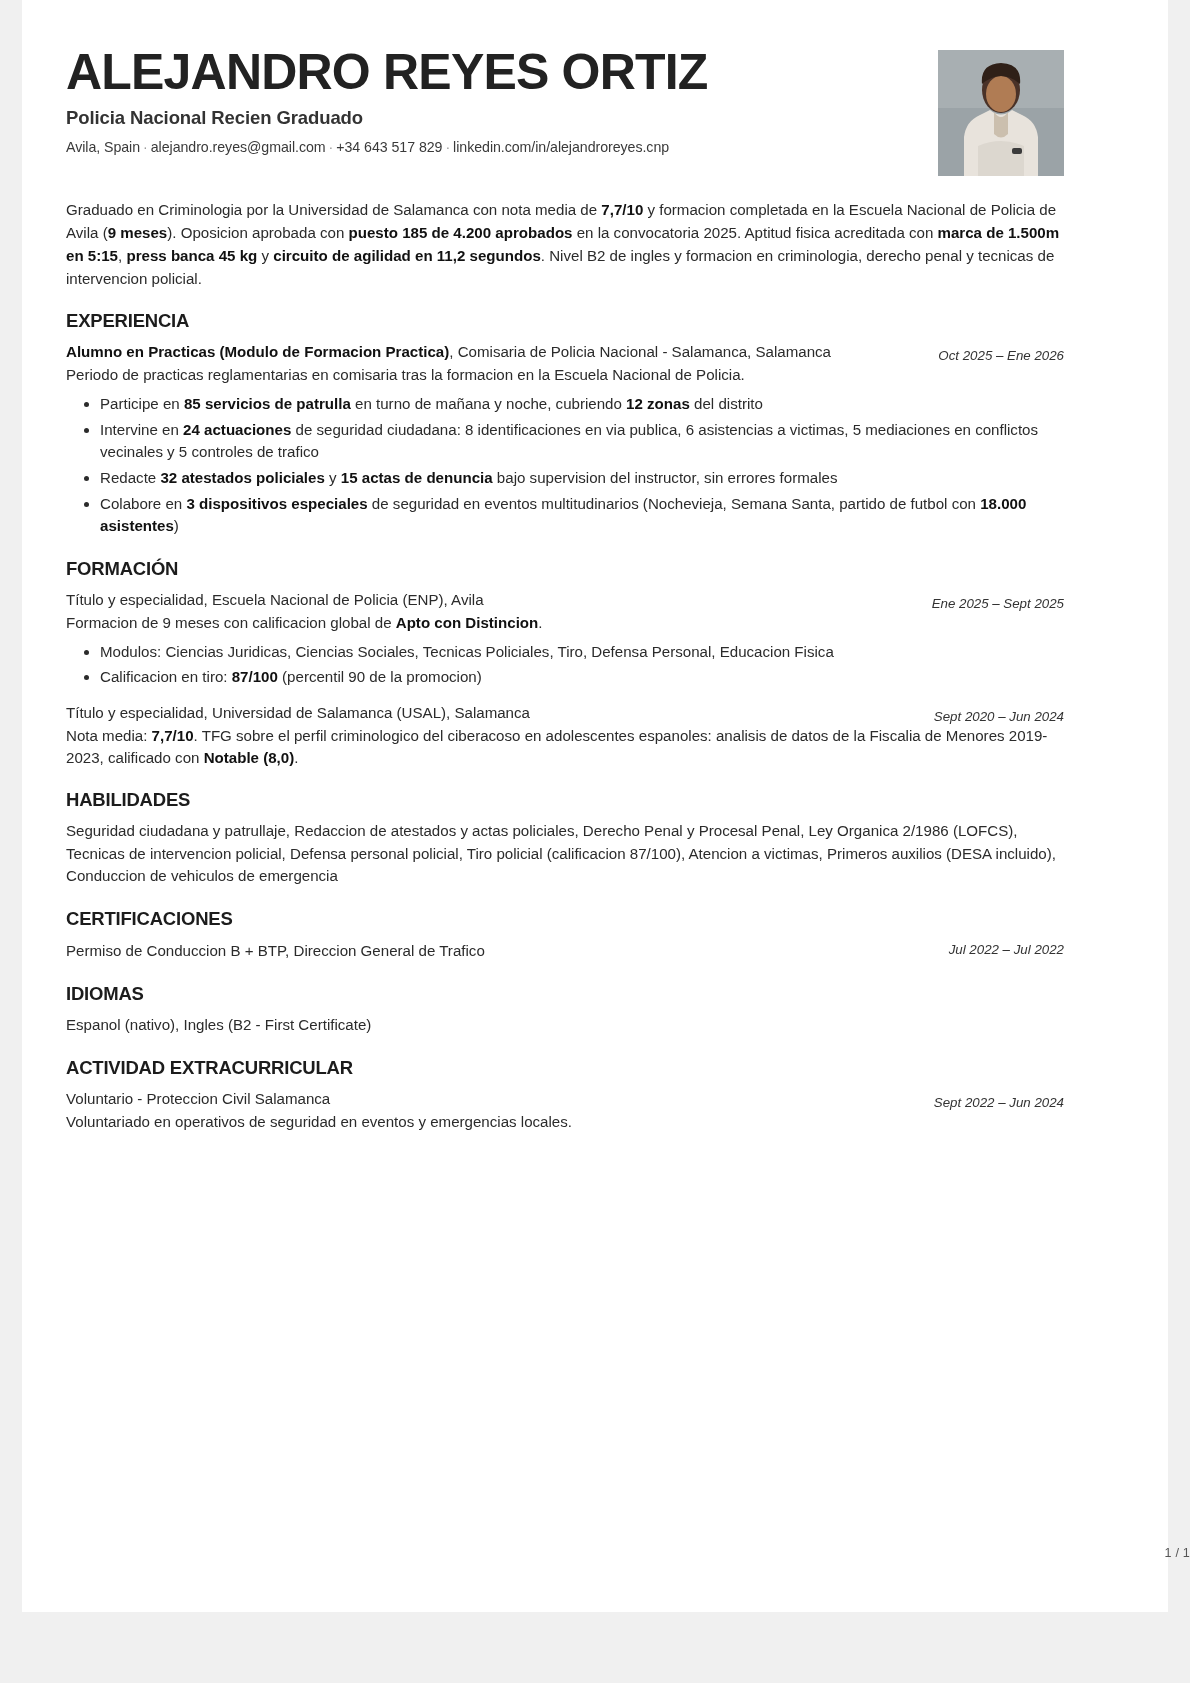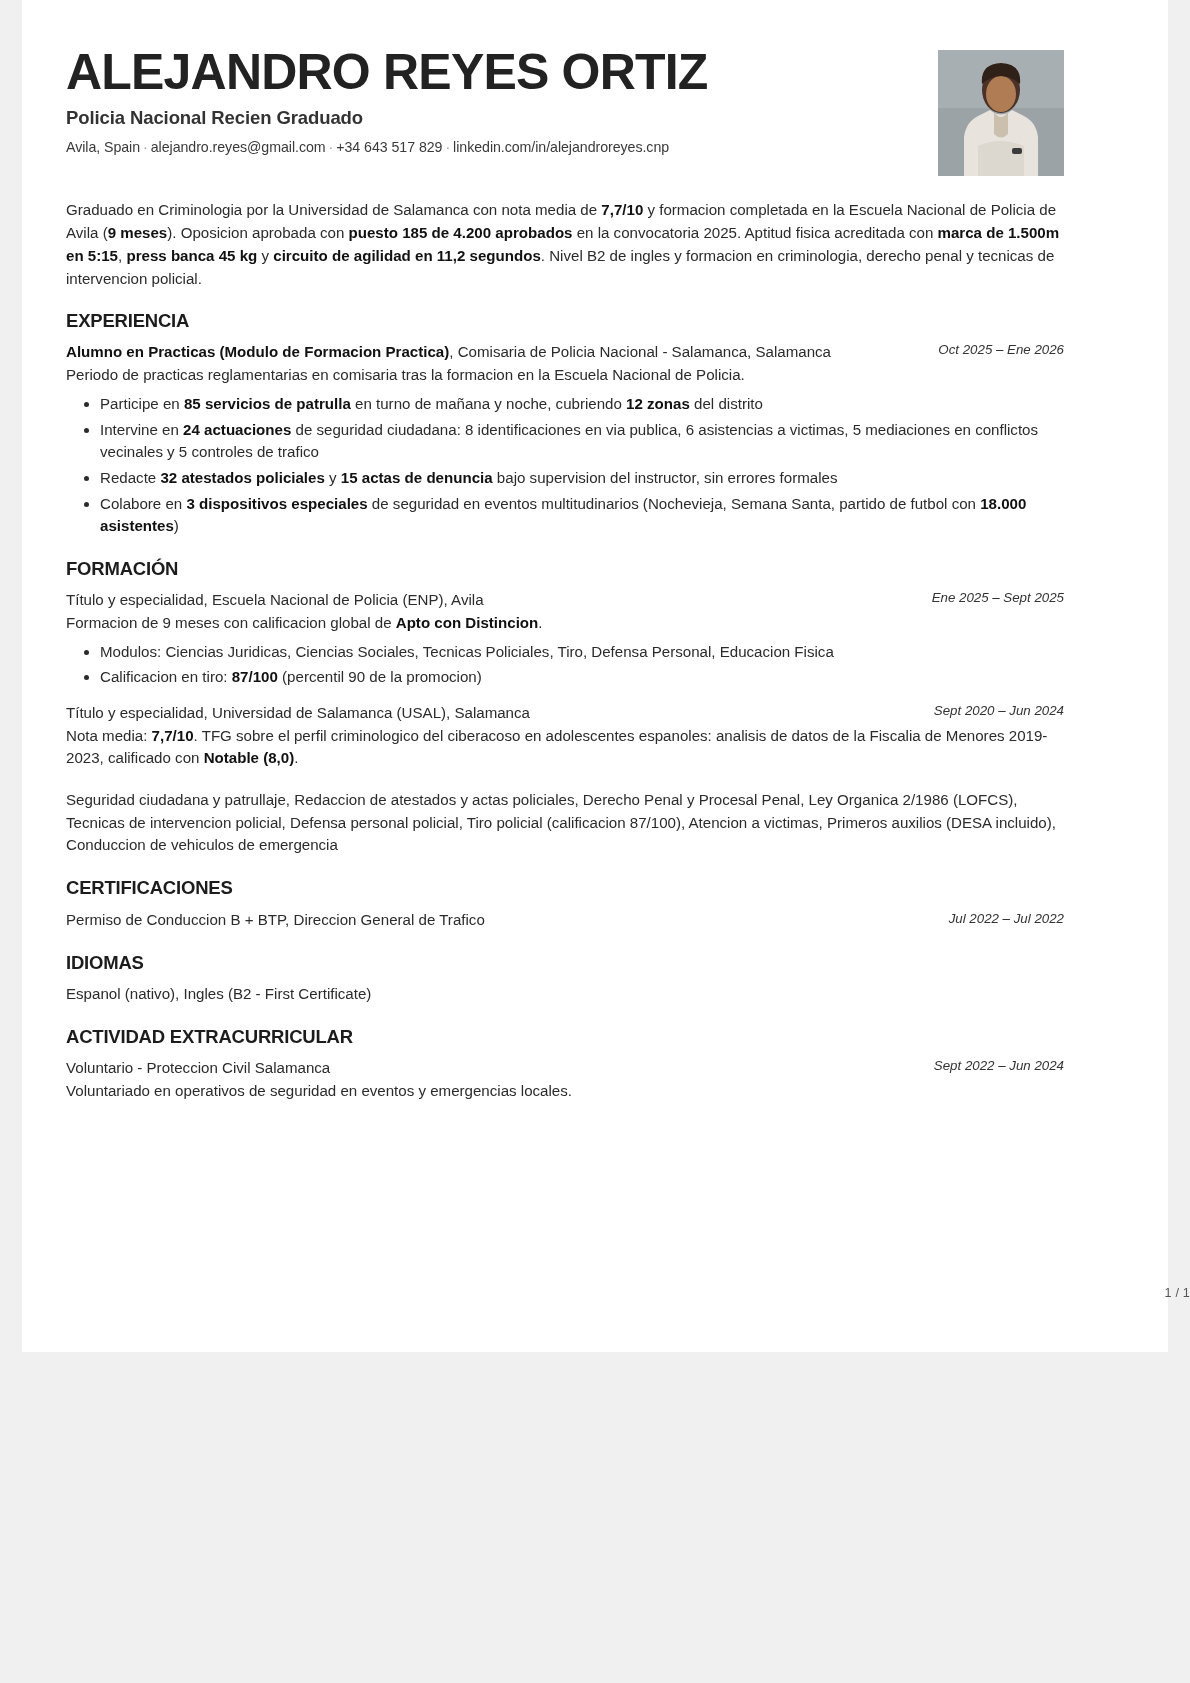--- a/index.html
+++ b/index.html
@@ -7,21 +7,21 @@
     padding: 0;
     background: #f0f0f0;
   }
   body {
     font-family: "Liberation Sans", sans-serif;
     -webkit-font-smoothing: antialiased;
   }
   .page {
     position: relative;
     width: 1190px;
-    height: 1352px;
+    height: 1612px;
     margin: 0 auto;
     background: #ffffff;
     box-sizing: border-box;
     padding: 46px 66px 0 66px;
     overflow: hidden;
   }
   .side-strip-left,
   .side-strip-right {
     position: absolute;
     top: 0;
@@ -94,21 +94,21 @@
   .section-title {
     font-size: 18.5px;
     font-weight: 700;
     color: #1c1c1c;
     letter-spacing: -0.2px;
     margin: 0 0 9px 0;
   }
   .entry { margin-bottom: 2px; }
   .entry-head {
     display: flex;
-    align-items: flex-start;
+    align-items: flex-end;
     justify-content: space-between;
   }
   .entry-title {
     font-size: 15.1px;
     color: #2b2b2b;
     line-height: 1.45;
   }
   .entry-title b { font-weight: 700; color: #111; }
   .entry-date {
     font-size: 13.3px;
@@ -247,20 +247,21 @@
       <div class="entry">
         <div class="entry-head">
           <div class="entry-title">Título y especialidad, Universidad de Salamanca (USAL), Salamanca</div>
           <div class="entry-date">Sept 2020 – Jun 2024</div>
         </div>
         <div class="entry-sub"><span>Nota media: </span><b>7,7/10</b><span>. TFG sobre el perfil criminologico del ciberacoso en adolescentes espanoles: analisis de datos de la Fiscalia de Menores 2019-2023, calificado con </span><b>Notable (8,0)</b><span>.</span></div>
       </div>
     </div>
 
     <div class="section">
+      <h2 class="section-title">HABILIDADES</h2>
       <div class="plain-para">Seguridad ciudadana y patrullaje, Redaccion de atestados y actas policiales, Derecho Penal y Procesal Penal, Ley Organica 2/1986 (LOFCS), Tecnicas de intervencion policial, Defensa personal policial, Tiro policial (calificacion 87/100), Atencion a victimas, Primeros auxilios (DESA incluido), Conduccion de vehiculos de emergencia</div>
     </div>
 
     <div class="section">
       <h2 class="section-title">CERTIFICACIONES</h2>
       <div class="cert-row">
         <div class="cert-name">Permiso de Conduccion B + BTP, Direccion General de Trafico</div>
         <div class="entry-date">Jul 2022 – Jul 2022</div>
       </div>
     </div>

